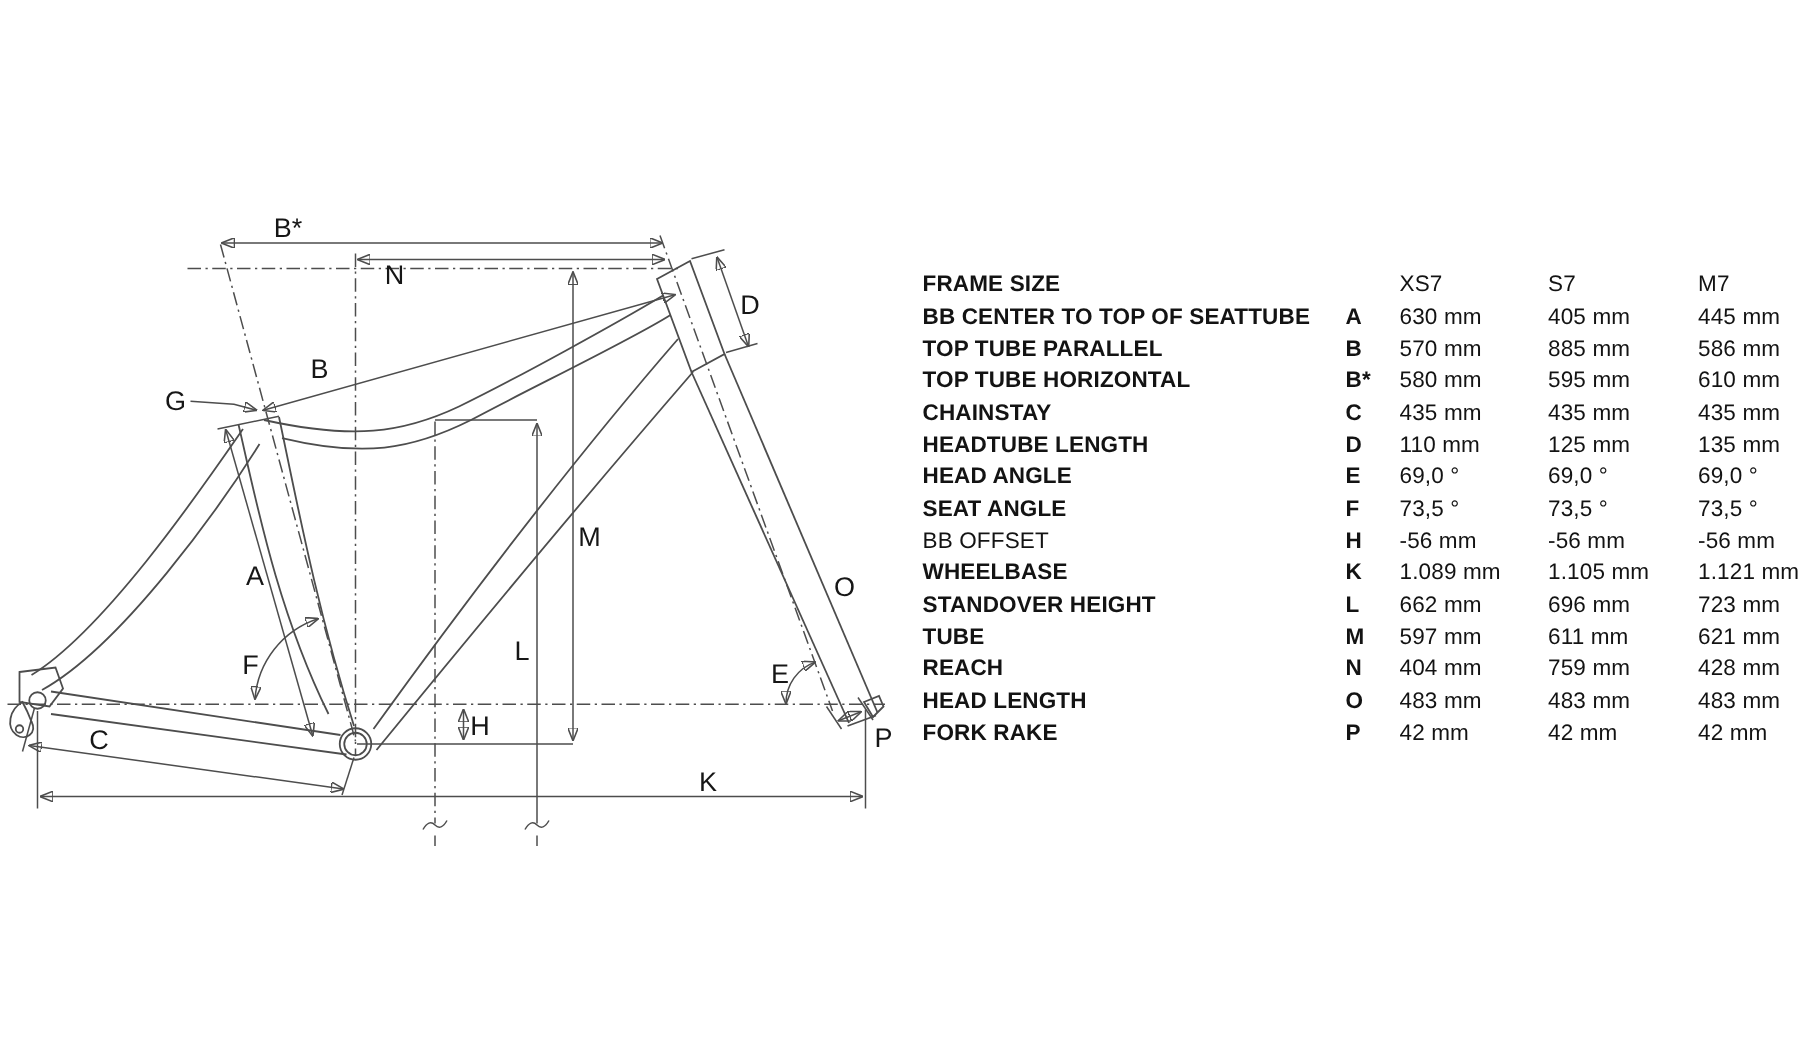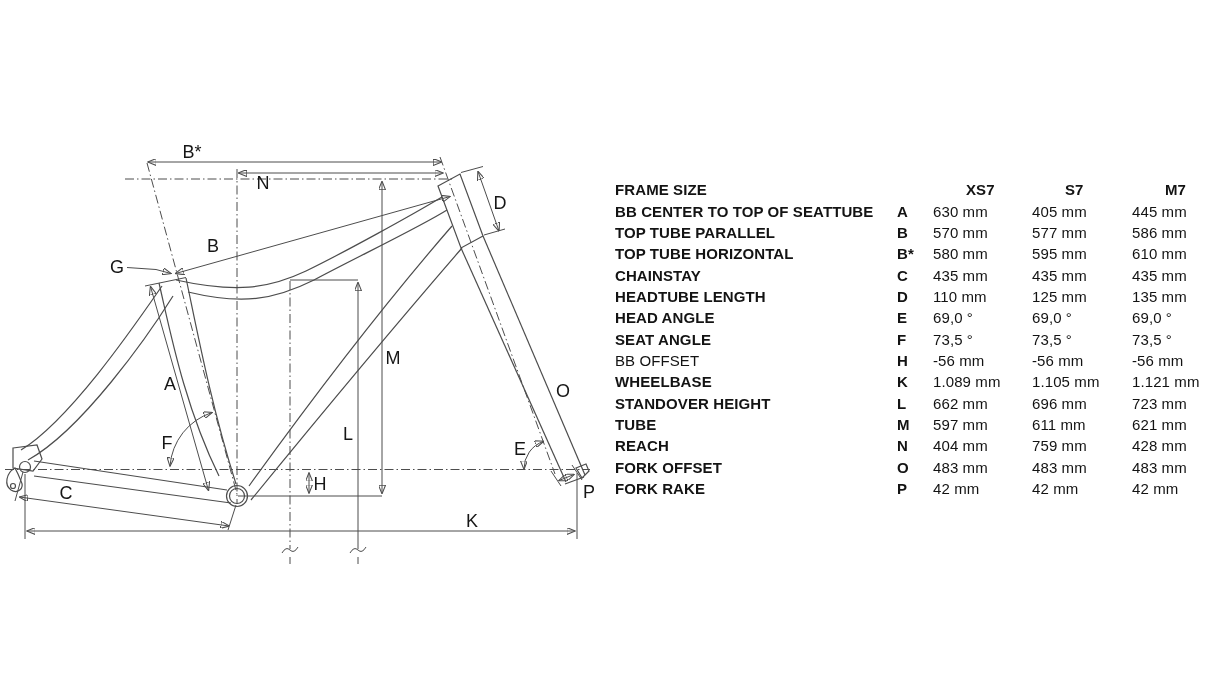--- a/index.html
+++ b/index.html
@@ -10,21 +10,21 @@
     fill:none;stroke:#4d4d4d;stroke-width:1.2;}
   svg.diagram .dim{stroke-width:1;}
   svg.diagram .dashdot{stroke-width:1;stroke-dasharray:9 3 1.5 3;}
   svg.diagram text{fill:#161616;font-family:"Liberation Sans",sans-serif;
     font-size:18px;text-anchor:middle;stroke:none;}
   .geo-table{position:absolute;left:615px;top:179px;color:#131313;
     font-size:15px;font-weight:bold;letter-spacing:.1px;}
   .trow{display:grid;grid-template-columns:282px 36px 99px 100px 90px;
     height:21.35px;align-items:center;}
   .tval{font-weight:normal;white-space:nowrap;}
-  .thead .tval{font-weight:bold;margin-left:33px;}
+  .thead .tval{font-weight:normal;}
   .plain .tlabel{font-weight:normal;}
   .tlabel{white-space:nowrap;}
 </style>
 </head>
 <body>
 
 <div class="stage">
 
   <svg class="diagram" width="610" height="700" viewBox="0 0 610 700">
     <defs>
@@ -128,21 +128,21 @@
       <span class="tlabel">BB CENTER TO TOP OF SEATTUBE</span>
       <span>A</span>
       <span class="tval">630 mm</span>
       <span class="tval">405 mm</span>
       <span class="tval">445 mm</span>
     </div>
     <div class="trow">
       <span class="tlabel">TOP TUBE PARALLEL</span>
       <span>B</span>
       <span class="tval">570 mm</span>
-      <span class="tval">577 mm</span>
+      <span class="tval">885 mm</span>
       <span class="tval">586 mm</span>
     </div>
     <div class="trow">
       <span class="tlabel">TOP TUBE HORIZONTAL</span>
       <span>B*</span>
       <span class="tval">580 mm</span>
       <span class="tval">595 mm</span>
       <span class="tval">610 mm</span>
     </div>
     <div class="trow">
@@ -202,21 +202,21 @@
       <span class="tval">621 mm</span>
     </div>
     <div class="trow">
       <span class="tlabel">REACH</span>
       <span>N</span>
       <span class="tval">404 mm</span>
       <span class="tval">759 mm</span>
       <span class="tval">428 mm</span>
     </div>
     <div class="trow">
-      <span class="tlabel">FORK OFFSET</span>
+      <span class="tlabel">HEAD LENGTH</span>
       <span>O</span>
       <span class="tval">483 mm</span>
       <span class="tval">483 mm</span>
       <span class="tval">483 mm</span>
     </div>
     <div class="trow">
       <span class="tlabel">FORK RAKE</span>
       <span>P</span>
       <span class="tval">42 mm</span>
       <span class="tval">42 mm</span>

